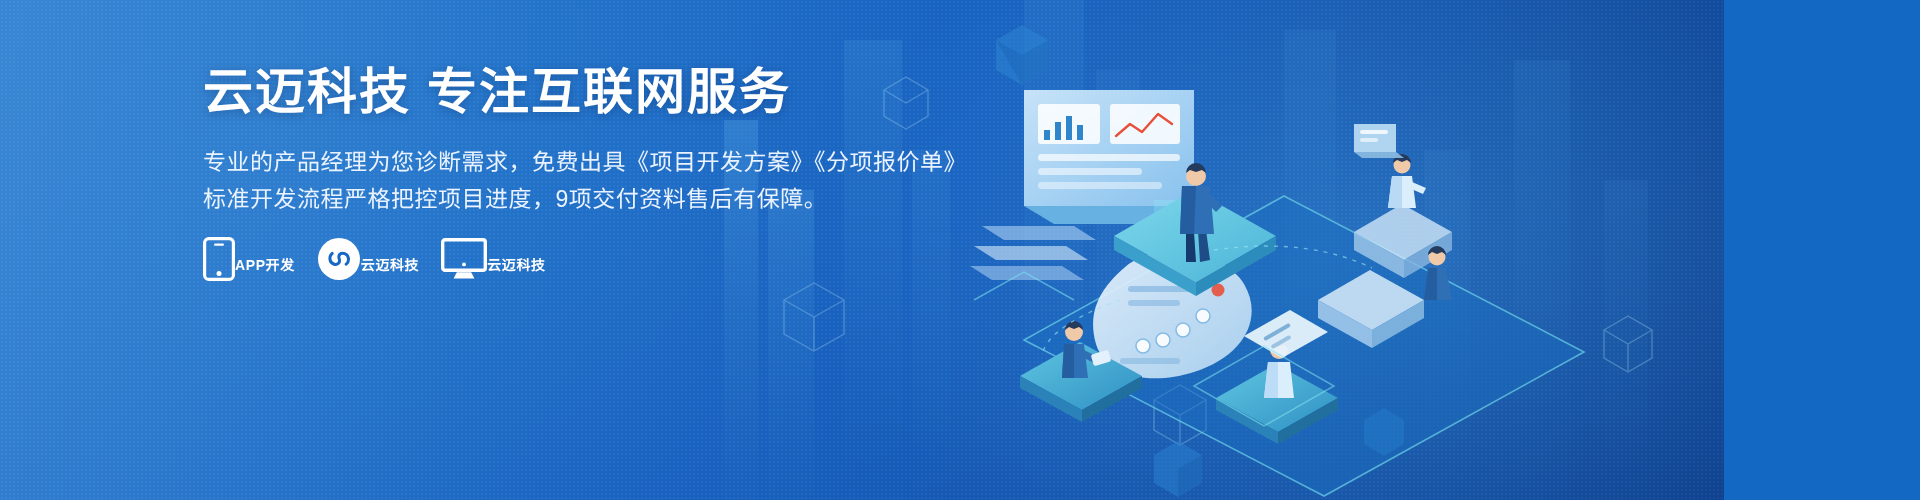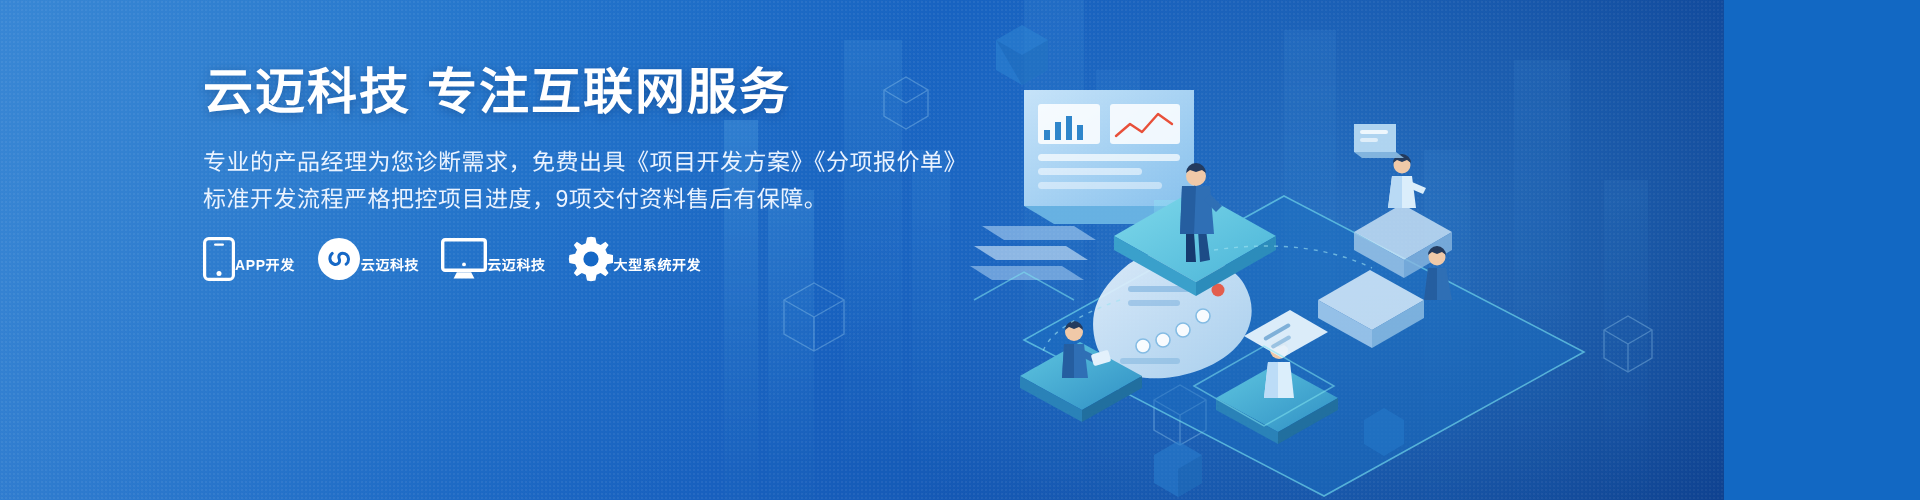--- a/index.html
+++ b/index.html
@@ -347,29 +347,15 @@
       <span class="glyph">
         <svg width="46" height="42" viewBox="0 0 46 42" xmlns="http://www.w3.org/2000/svg">
           <rect x="1.7" y="1.7" width="42.6" height="30.6" rx="2.4" ry="2.4" fill="none" stroke="#ffffff" stroke-width="3.4"></rect>
           <circle cx="23" cy="26.4" r="1.9" fill="#ffffff"></circle>
           <path d="M15.8 34.2 L 30.2 34.2 L 33.4 40.4 L 12.6 40.4 Z" fill="#ffffff"></path>
         </svg>
       </span>
       <span class="caption">云迈科技</span>
     </div>
 
-    <div class="service">
-      <span class="glyph">
-        <svg width="46" height="46" viewBox="0 0 46 46" xmlns="http://www.w3.org/2000/svg">
-          <path d="M23 0.8 L27.4 1.4 L28.6 7.2 L32.6 9.0 L37.5 5.8 L40.6 8.9 L37.4 13.8
-                   L39.2 17.8 L45.0 19.0 L45.0 23.4 L45.0 27.0 L39.2 28.2 L37.4 32.2
-                   L40.6 37.1 L37.5 40.2 L32.6 37.0 L28.6 38.8 L27.4 44.6 L23 45.2
-                   L19.0 44.6 L17.8 38.8 L13.8 37.0 L8.9 40.2 L5.8 37.1 L9.0 32.2
-                   L7.2 28.2 L1.4 27.0 L0.8 23.0 L1.4 19.0 L7.2 17.8 L9.0 13.8
-                   L5.8 8.9 L8.9 5.8 L13.8 9.0 L17.8 7.2 L19.0 1.4 Z" fill="#ffffff"></path>
-          <circle cx="23" cy="23" r="7.6" fill="#1668c6"></circle>
-        </svg>
-      </span>
-      <span class="caption">大型系统开发</span>
-    </div>
 
   </div>
 </div>
 
 </body></html>

